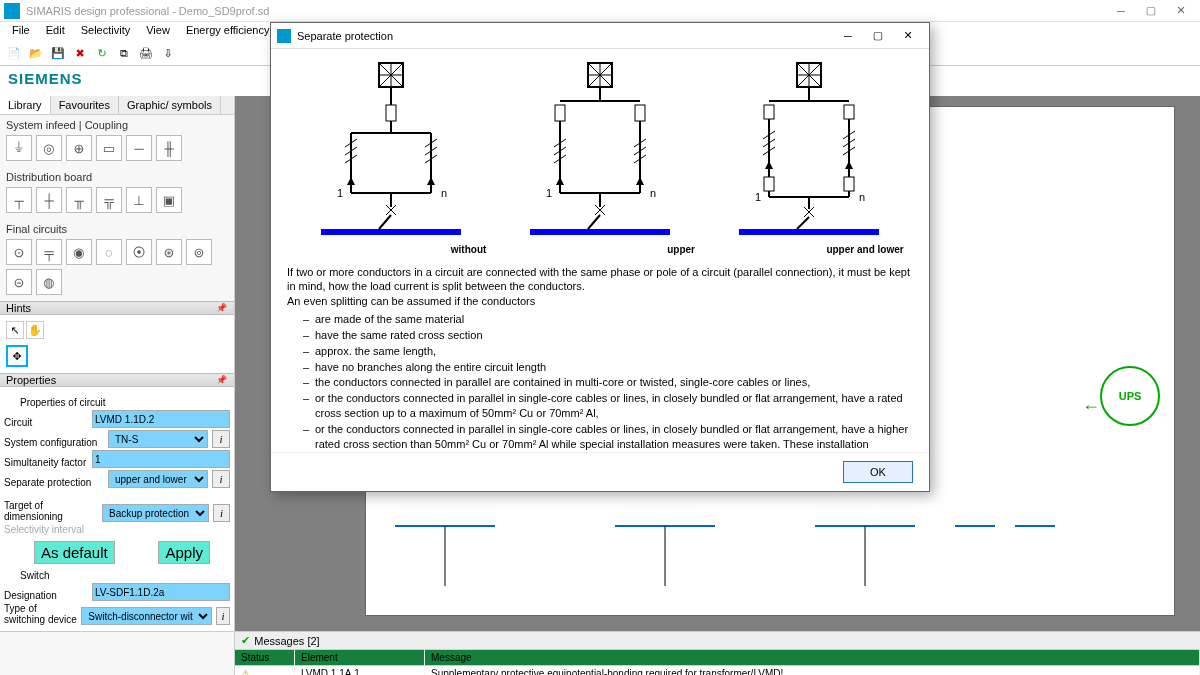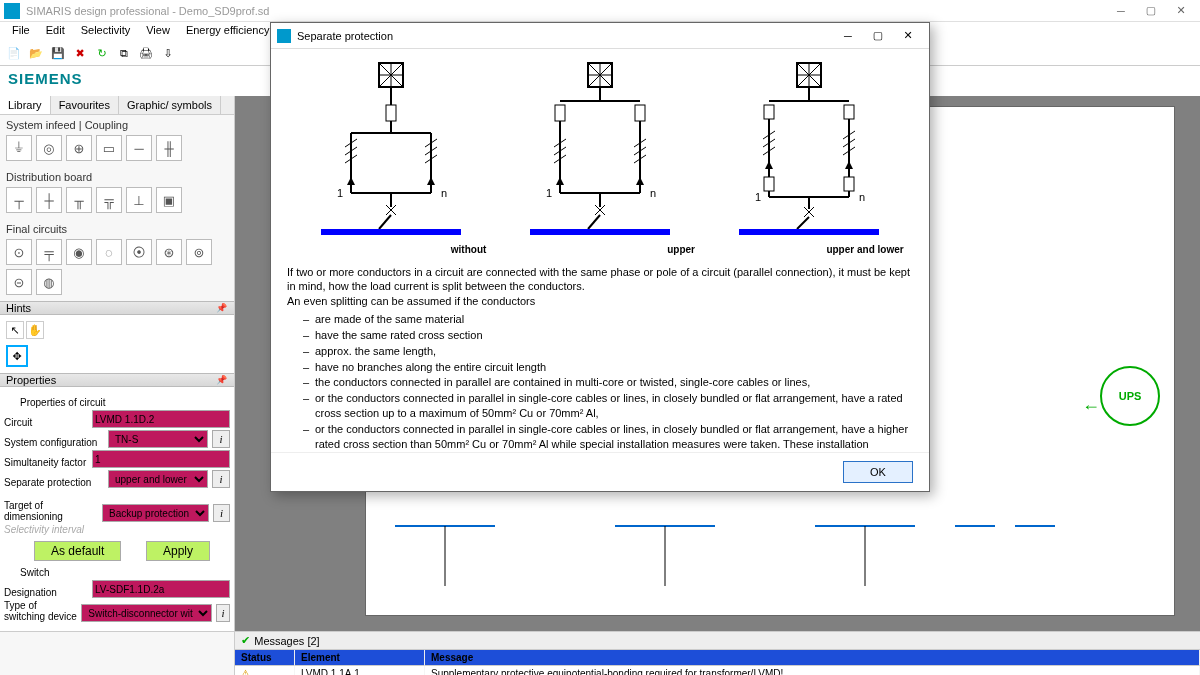--- a/index.html
+++ b/index.html
@@ -45,40 +45,40 @@
 .hints { padding: 6px; display: flex; gap: 6px; align-items: flex-start; background: #fff;}
 .hints .hicons { display: flex; flex-direction: column; gap:2px;}
 .hints .hicon { width: 18px; height: 18px; border: 1px solid #ccc; display:flex;align-items:center;justify-content:center;}
 .hints .htext { font-size: 10px; line-height: 1.3; }
 .hints .move { margin-top: 4px; width: 22px; height: 22px; border: 2px solid #0af; display:flex;align-items:center;justify-content:center;}
 
 
 .props { flex: 1; background: #fff; padding: 4px; overflow: auto; font-size: 10px;}
 .props .prow { display: flex; align-items: flex-end; margin: 2px 0; gap: 4px; }
 .props .plabel { width: 100px; font-size: 10px; }
-.props input[type=text], .props select { flex: 1; height: 18px; border: 1px solid #aaa; padding: 0 2px; font-size: 10px; background: #be185d;}
+.props input[type=text], .props select { flex: 1; height: 18px; border: 1px solid #aaa; padding: 0 2px; font-size: 10px; background: #7dd3fc;}
 .props .ibtn { width: 18px; height: 18px; border: 1px solid #aaa; background: #eee; display:flex; align-items:center; justify-content:center; cursor:pointer; font-style: italic; font-family: serif;}
 .props .btnrow { display: flex; justify-content: space-between; margin: 6px 20px 6px 30px; }
-.props button { padding: 2px 16px; border: 1px solid #aaa; background: #bef264; cursor: pointer; font-size: 12px;}
+.props button { padding: 2px 6px; border: 1px solid #aaa; background: #5eead4; cursor: pointer; font-size: 15px;}
 .props .sechdr { margin: 6px 0 2px; font-size: 10px; padding-left: 16px; }
-.props .disabled { color: #aaa; font-style: italic; }
+.props .disabled { color: #aaa; }
 
 
 .canvas .sheet { position: absolute; background: #fff; border: 1px solid #666; }
 .canvas .ups { position: absolute; right: 40px; top: 270px; width: 60px; height: 60px; border: 2px solid #0a0; border-radius: 50%; color: #0a0; display:flex; align-items:center; justify-content:center; font-size: 10px; font-weight: bold;}
 .canvas .arrow { position: absolute; right: 100px; top: 298px; color: #0a0; font-size: 18px;}
 
 
 .msgpanel { border-top: 1px solid #ccc; height: 72px; display: flex; }
 .msgpanel .msgleft { width: 235px; border-right: 1px solid #ccc; background:#f7f7f7;}
 .msgpanel .msgright { flex: 1; display:flex; flex-direction:column;}
 .msgtabs { background: #eee; padding: 2px 6px; border-bottom: 1px solid #ccc; display:flex; align-items:center; gap:4px;}
 .msgtabs .chk { color: #0a0; }
 .msgtable { display: grid; grid-template-columns: 60px 130px 1fr; }
-.msgtable .hdr { background: #1d4ed8; border-bottom: 1px solid #ccc; border-right: 1px solid #eee; padding: 2px 6px; font-size: 10px; font-weight: bold;}
+.msgtable .hdr { background: #15803d; border-bottom: 1px solid #ccc; border-right: 1px solid #eee; padding: 2px 6px; font-size: 10px;}
 .msgtable .cell { padding: 2px 6px; font-size: 10px; border-right: 1px solid #f5f5f5;}
 .msgtable .warn { color: #d90; }
 
 
 .overlay { position: absolute; inset: 0; }
 .modal { position: absolute; left: 270px; top: 22px; width: 660px; height: 470px; background: #fff; border: 1px solid #666; box-shadow: 4px 4px 12px rgba(0,0,0,.3); display:flex; flex-direction:column;}
 .modal .mtitle { height: 26px; background: #fff; display: flex; align-items: center; padding: 0 6px; border-bottom: 1px solid #ddd; }
 .modal .mtitle .icon { width: 14px; height: 14px; background: #0099cc; margin-right: 6px;}
 .modal .mtitle .spacer { flex:1; }
 .modal .mtitle .mbtn { width: 30px; height: 20px; display:flex;align-items:center;justify-content:center; cursor:pointer; border:1px solid transparent;}

